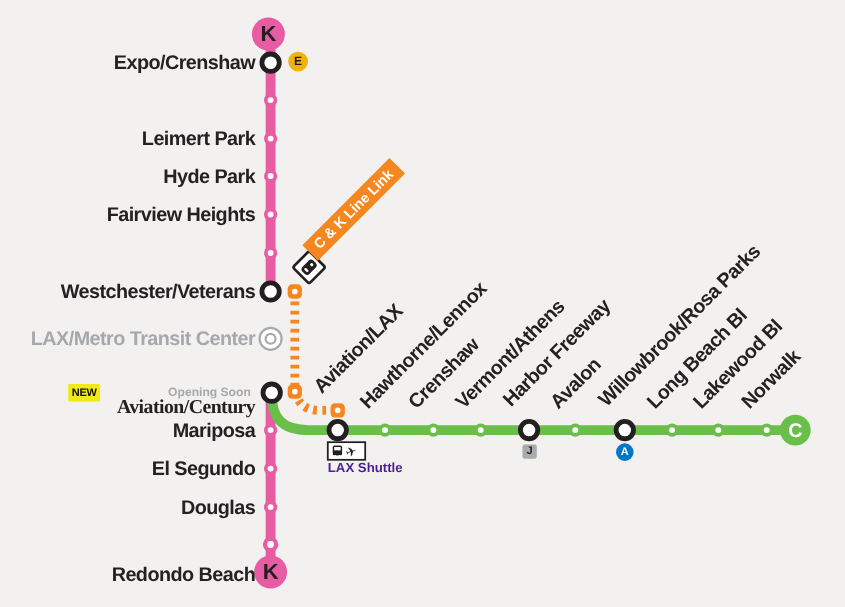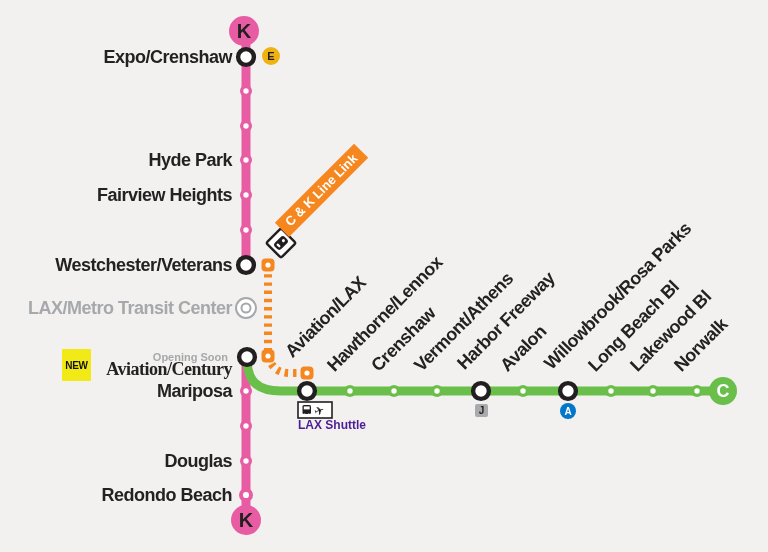--- a/index.html
+++ b/index.html
@@ -15,21 +15,21 @@
         letter-spacing:-0.5px;color:#252122;white-space:nowrap;
         transform-origin:0 100%;transform:rotate(-45deg);}
   .badge{position:absolute;display:flex;align-items:center;justify-content:center;
          font-weight:bold;border-radius:50%;}
   .badge.k{width:30px;height:30px;background:#e85ca4;color:#231f20;font-size:20px;}
   .badge.c{width:28px;height:28px;background:#6abf4a;color:#ffffff;font-size:18px;}
   .badge.e{width:18px;height:18px;background:#eeb211;color:#231f20;font-size:11px;}
   .badge.a{width:16px;height:16px;background:#0077c8;color:#ffffff;font-size:10px;}
   .badge.j{width:13px;height:13px;background:#a8aaad;color:#231f20;font-size:10px;
            border-radius:2px;}
-  .badge.new{width:29px;height:32px;background:#f2ea16;color:#111111;font-size:10px;
+  .badge.new{width:29px;height:16px;background:#f2ea16;color:#111111;font-size:10px;
              border-radius:1px;letter-spacing:-0.3px;}
   .linklabel{position:absolute;left:289px;top:217px;height:20px;line-height:20px;
              padding:0 8px;background:#f6861e;color:#ffffff;font-weight:bold;font-size:13px;
              white-space:nowrap;transform-origin:0 100%;transform:rotate(-45deg);}
   .shuttle-text{position:absolute;left:298px;top:418px;font-weight:bold;font-size:12px;
                 color:#4c1d95;white-space:nowrap;}
 </style>
 </head>
 <body>
 
@@ -134,29 +134,31 @@
   <div class="badge k" style="left:231px;top:505px;">K</div>
 
   <div class="badge c" style="left:709px;top:377px;">C</div>
 
   <div class="badge e" style="left:262px;top:47px;">E</div>
   <div class="badge j" style="left:475px;top:404px;">J</div>
   <div class="badge a" style="left:560px;top:403px;">A</div>
   <div class="badge new" style="left:62px;top:349px;">NEW</div>
 
   <div class="lbl" style="top:46px;">Expo/Crenshaw</div>
+  <div class="lbl" style="top:115px;">Leimert Park</div>
   <div class="lbl" style="top:149px;">Hyde Park</div>
   <div class="lbl" style="top:184px;">Fairview Heights</div>
   <div class="lbl" style="top:254px;">Westchester/Veterans</div>
   <div class="lbl gray" style="top:297px;">LAX/Metro Transit Center</div>
   <div class="sub" style="top:314px;">Opening Soon</div>
   <div class="lbl" style="top:358px;font-family:Liberation Serif, serif;">Aviation/Century</div>
   <div class="lbl" style="top:380px;">Mariposa</div>
+  <div class="lbl" style="top:415px;">El Segundo</div>
   <div class="lbl" style="top:450px;">Douglas</div>
-  <div class="lbl" style="top:484px;text-align:center;">Redondo Beach</div>
+  <div class="lbl" style="top:511px;text-align:center;">Redondo Beach</div>
 
   <div class="diag" style="left:296px;top:340px;">Aviation/LAX</div>
   <div class="diag" style="left:338px;top:354px;">Hawthorne/Lennox</div>
   <div class="diag" style="left:382px;top:354px;">Crenshaw</div>
   <div class="diag" style="left:425px;top:354px;">Vermont/Athens</div>
   <div class="diag" style="left:468px;top:352px;">Harbor Freeway</div>
   <div class="diag" style="left:511px;top:354px;">Avalon</div>
   <div class="diag" style="left:555px;top:352px;">Willowbrook/Rosa Parks</div>
   <div class="diag" style="left:599px;top:354px;">Long Beach Bl</div>
   <div class="diag" style="left:641px;top:354px;">Lakewood Bl</div>

